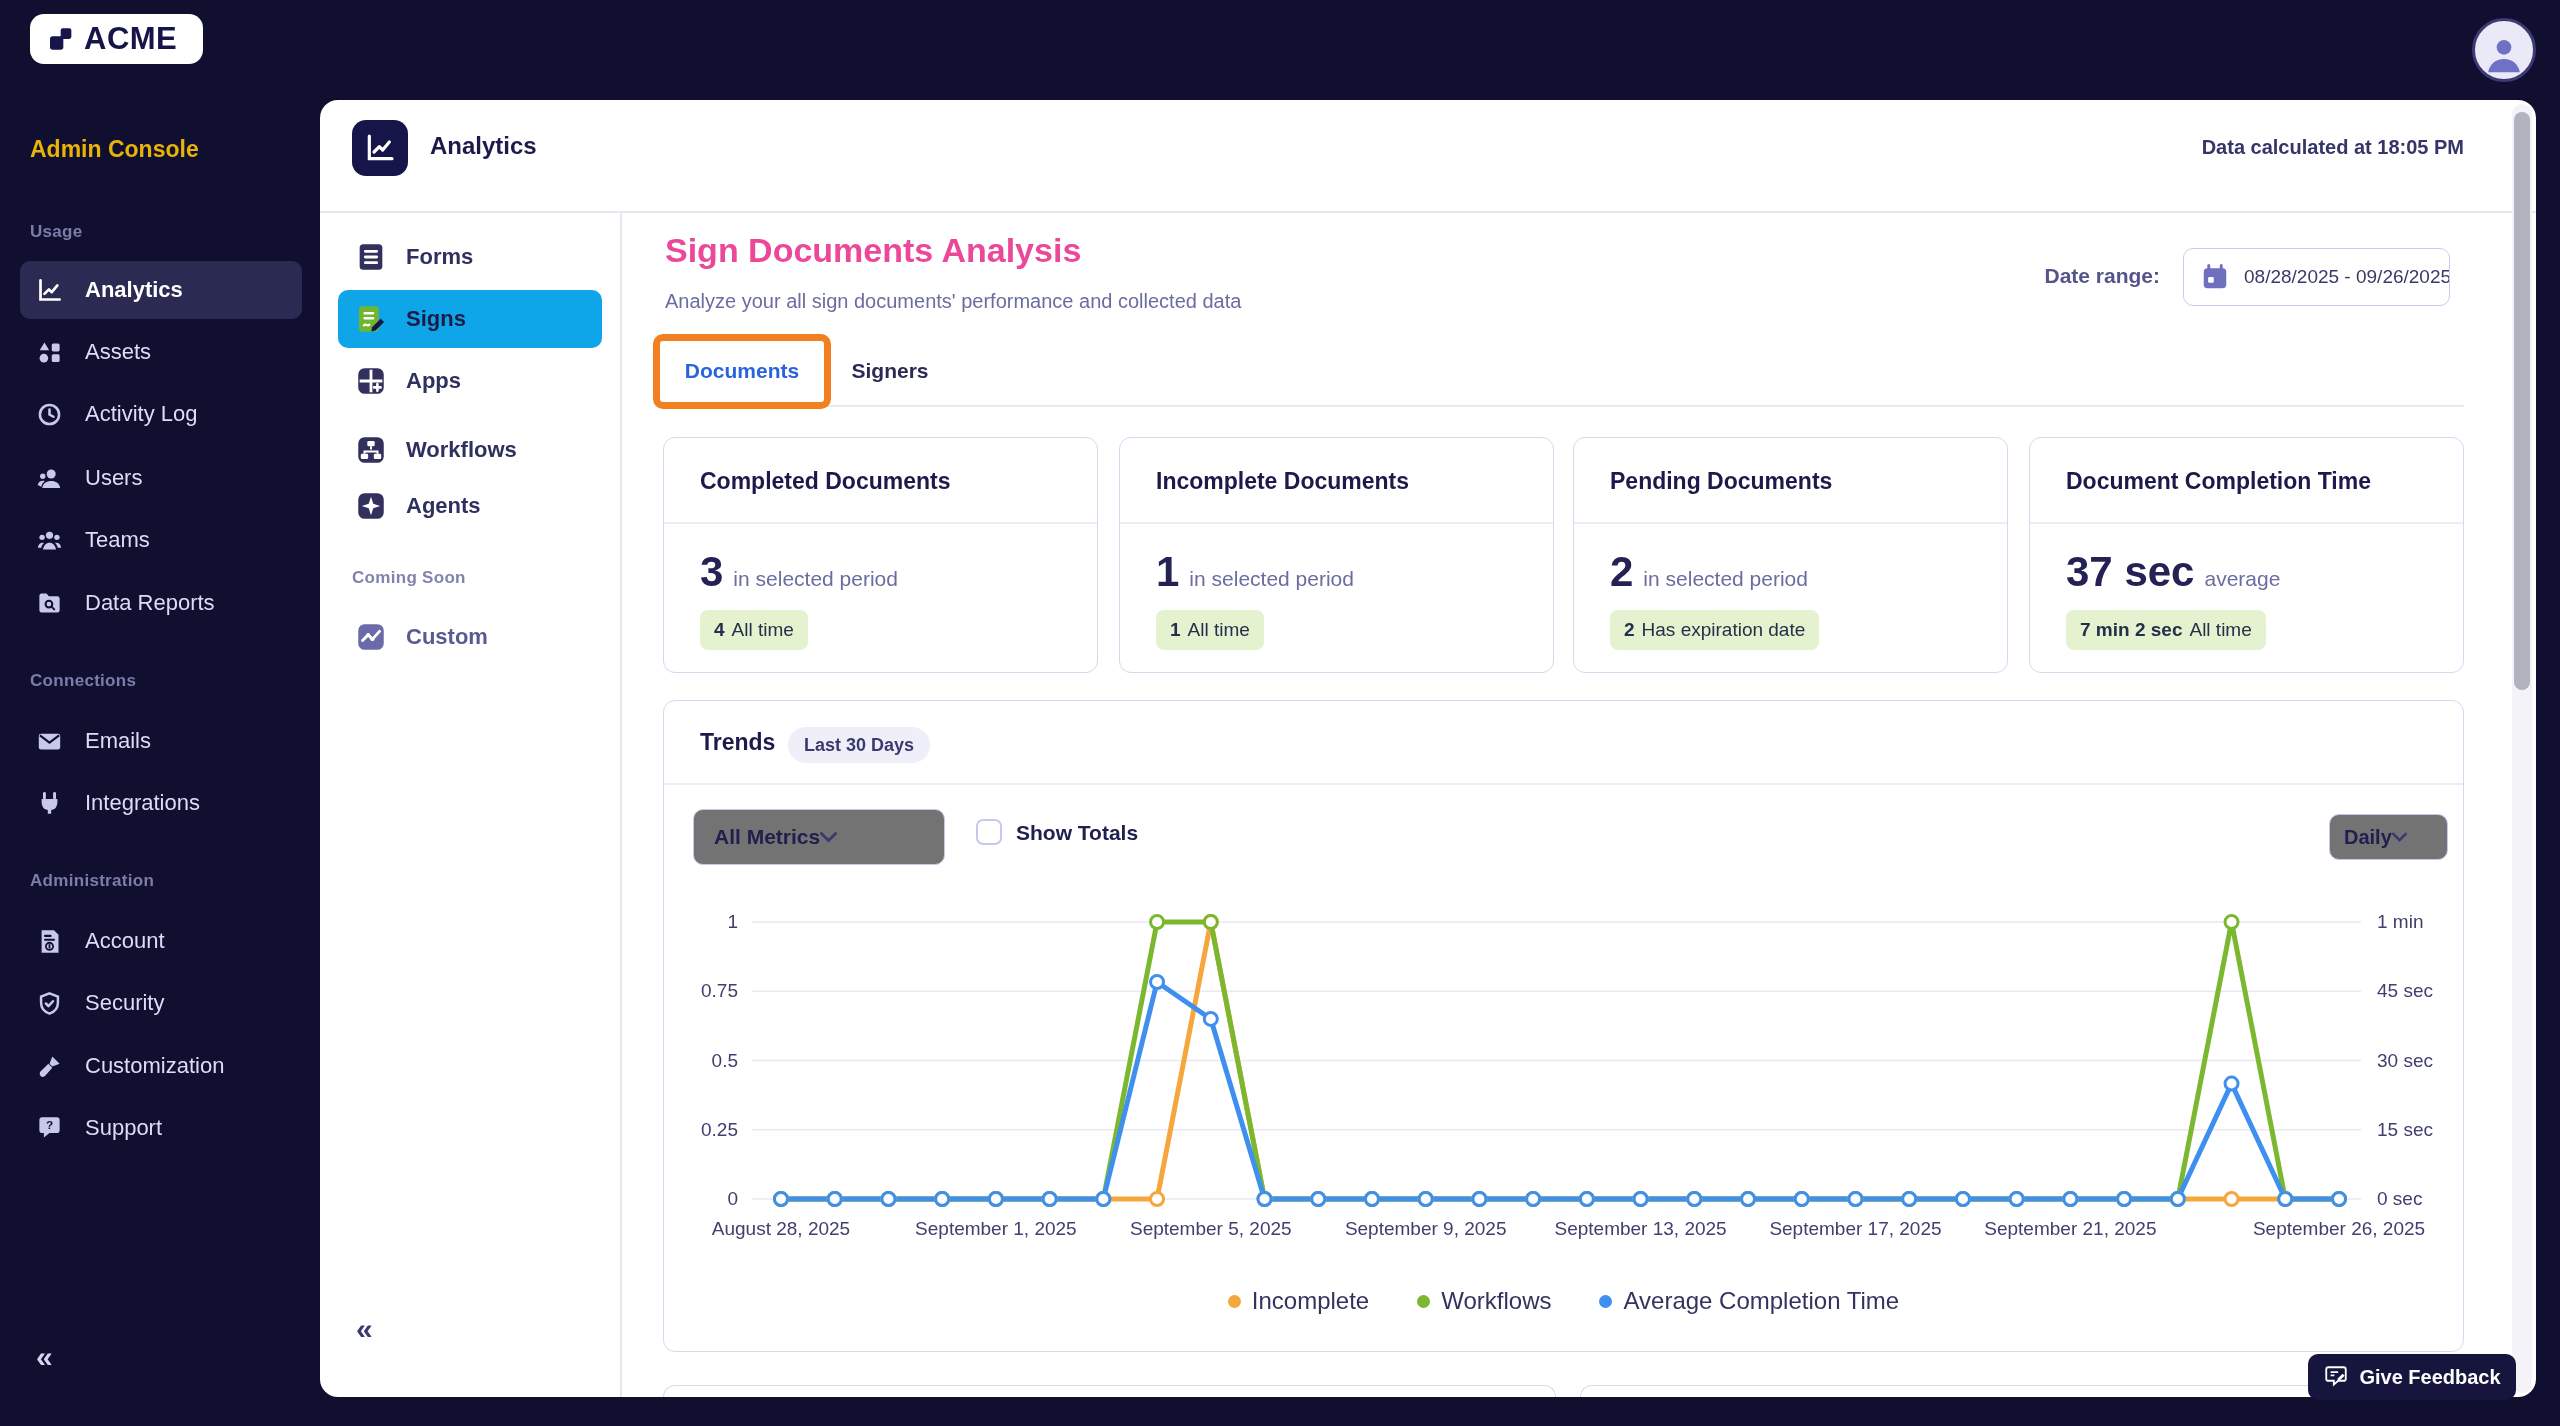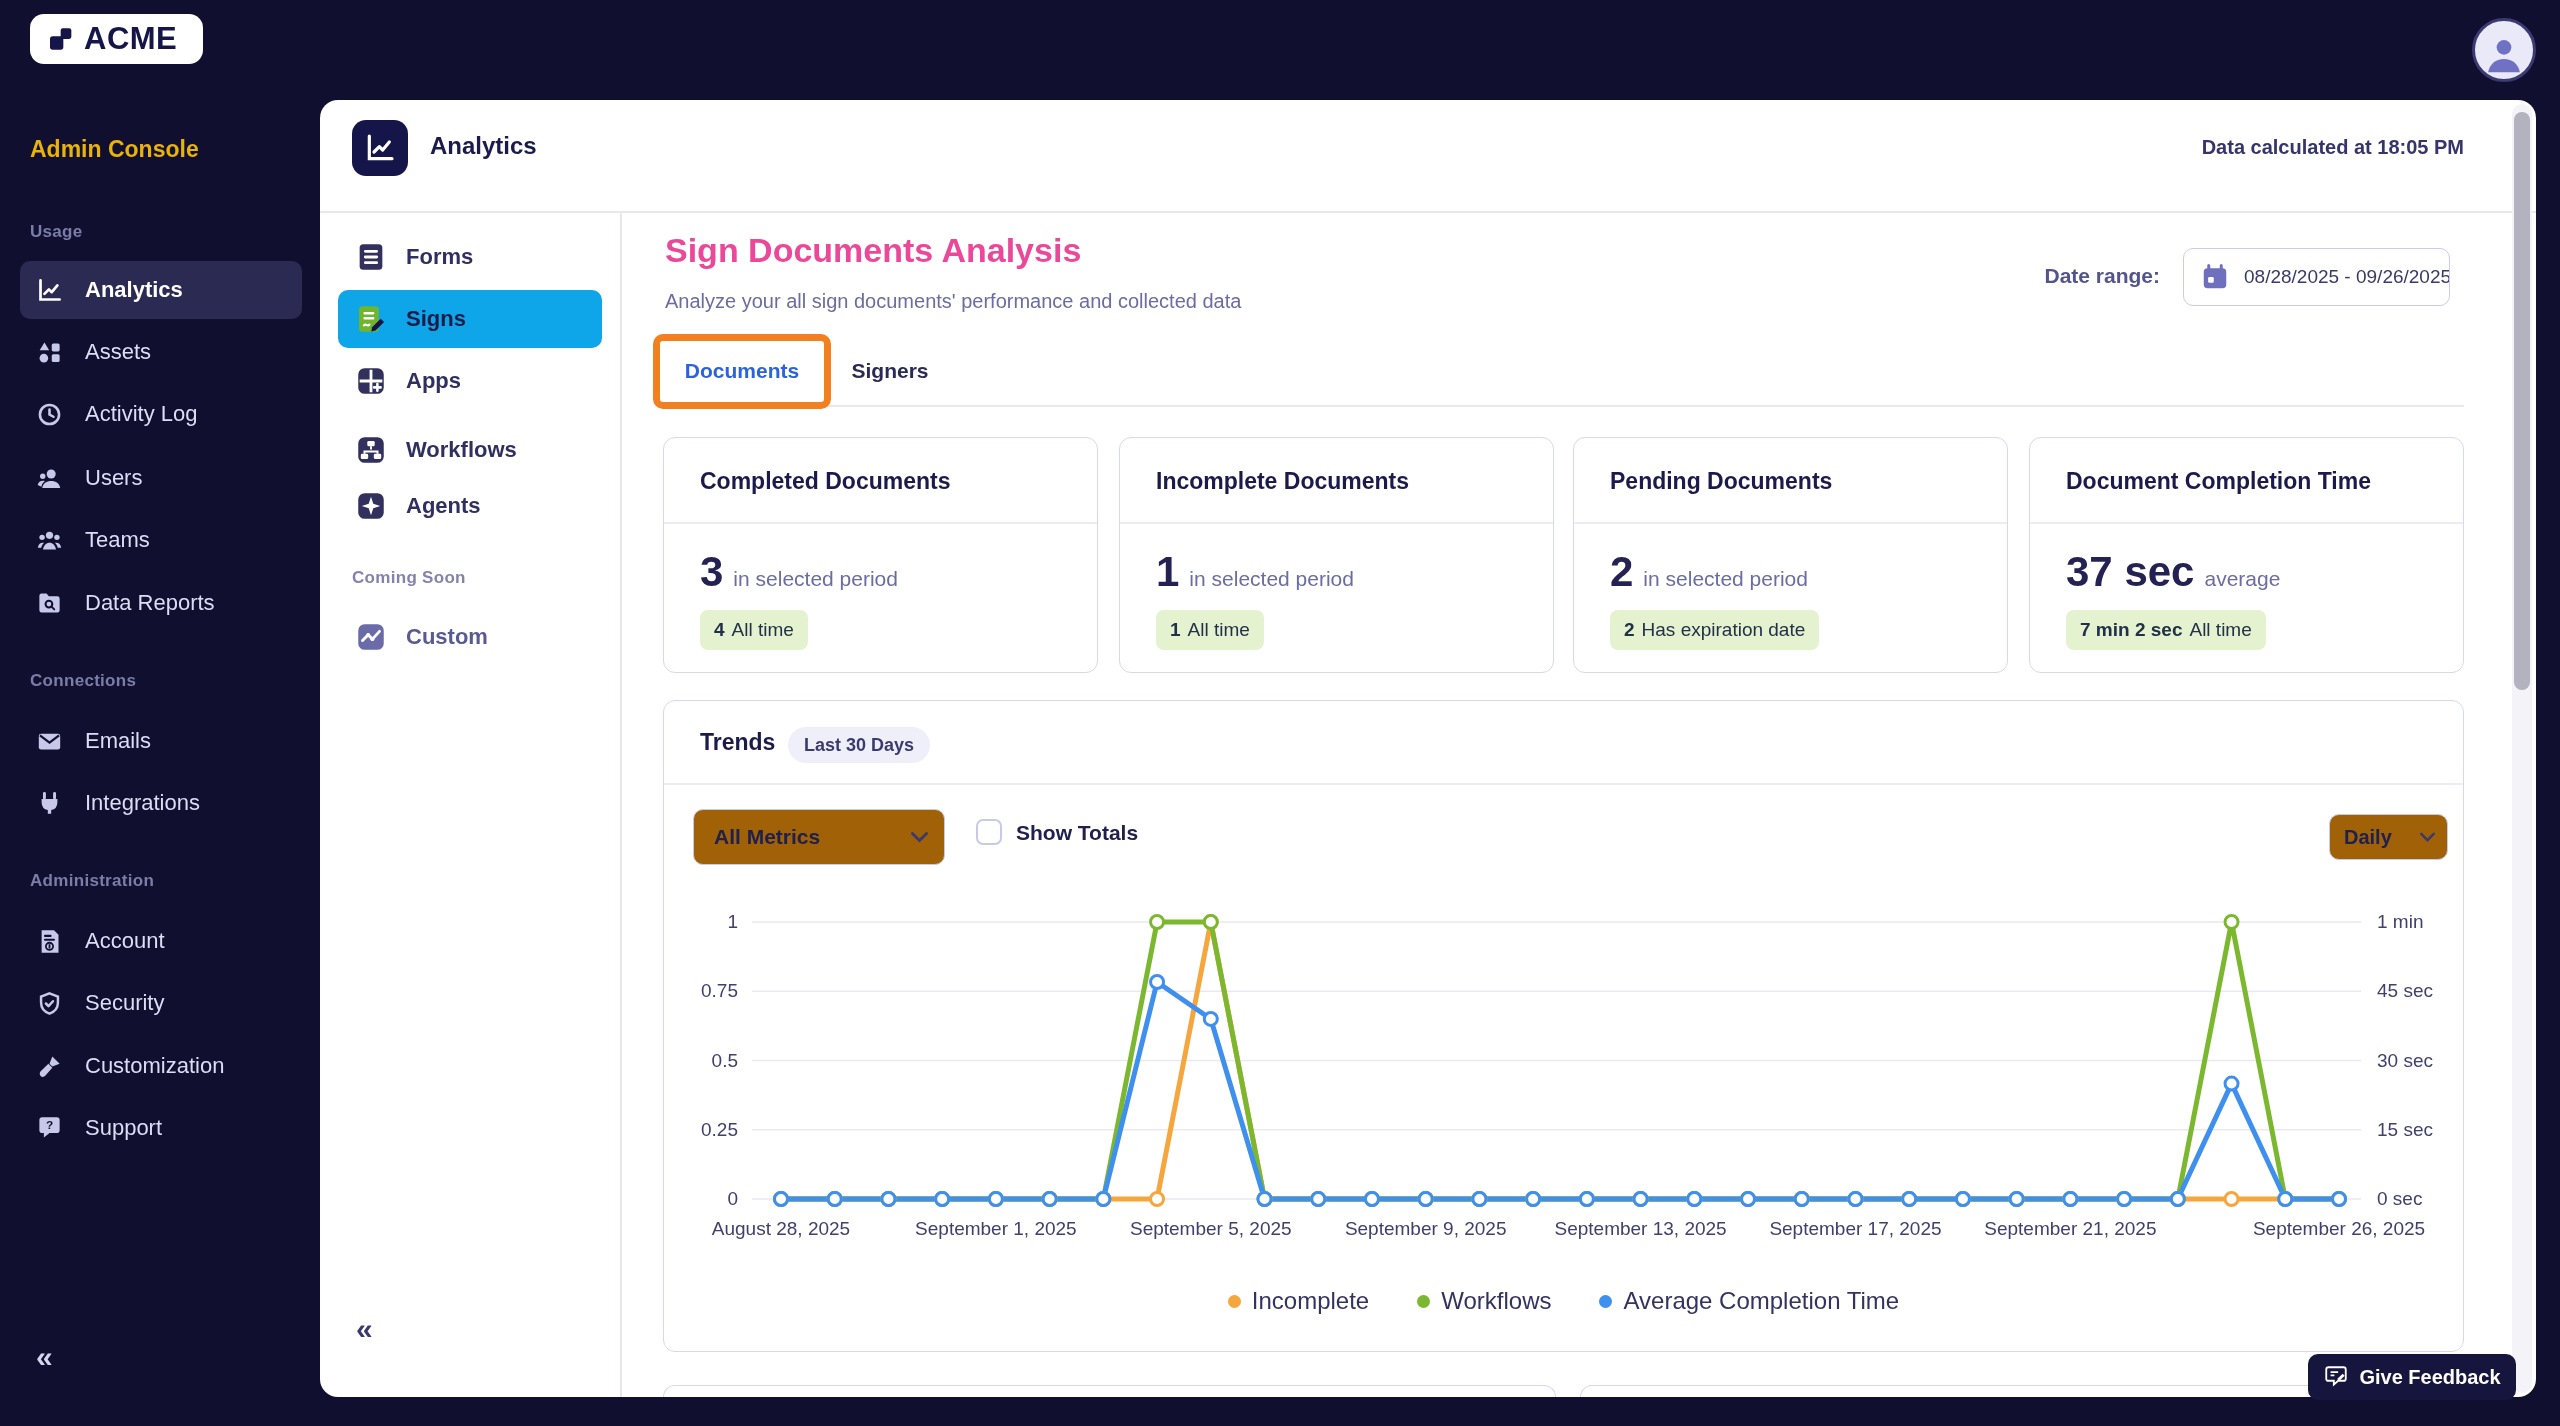--- a/index.html
+++ b/index.html
@@ -63,21 +63,21 @@
   .card .val b{font-size:42px;color:#232253;font-weight:800}
   .card .val span{font-size:21px;color:#6B6CA0;margin-left:10px}
   .badge{position:absolute;left:36px;top:172px;height:40px;display:inline-flex;align-items:center;background:#E5F2CF;border-radius:8px;padding:0 14px;font-size:19px;color:#23304A;gap:7px;white-space:nowrap}
   .badge b{font-weight:700}
 
   
   .trends{position:absolute;left:343px;top:600px;width:1801px;height:652px;background:#fff;border:1.5px solid #D7D8EE;border-radius:12px;box-sizing:border-box}
   .trends h3{margin:0;position:absolute;left:36px;top:28px;font-size:23px;color:#1B1A4B;font-weight:700}
   .pill{position:absolute;left:124px;top:26px;height:36px;display:inline-flex;align-items:center;background:#EFEFFA;border-radius:18px;padding:0 16px;font-size:18px;font-weight:600;color:#3A3A6E}
   .tdiv{position:absolute;left:0;right:0;top:82px;height:1.5px;background:#ECECF5}
-  .select{position:absolute;border:1.5px solid #C7C9EA;border-radius:10px;box-sizing:border-box;display:flex;align-items:center;justify-content:space-between;padding:0 16px 0 20px;background:#a16207;cursor:pointer}
+  .select{position:absolute;border:1.5px solid #C7C9EA;border-radius:10px;box-sizing:border-box;display:flex;align-items:center;padding:0 16px 0 20px;background:#737373;cursor:pointer}
   .sel-metrics{left:29px;top:108px;width:252px;height:56px}
   .sel-metrics .stx{font-size:21px;font-weight:700;color:#20204E}
   .sel-daily{left:1665px;top:113px;width:119px;height:46px;padding:0 12px 0 14px}
   .sel-daily .stx{font-size:20px;font-weight:600;color:#20204E}
   .chk{position:absolute;left:312px;top:118px;width:26px;height:26px;border:2px solid #C7C9EA;border-radius:7px;box-sizing:border-box;background:#fff;cursor:pointer}
   .chk-lb{position:absolute;left:352px;top:120px;font-size:21px;font-weight:600;color:#20204E}
   #trend-svg{position:absolute;left:0;top:200px}
   #trend-svg text{font-family:"Liberation Sans",sans-serif;font-size:19px;fill:#40406F}
   .legend{position:absolute;left:0;top:586px;width:100%;display:flex;justify-content:center;gap:48px}
   .legend .li{display:flex;align-items:center;gap:11px;font-size:24px;color:#33335F}

